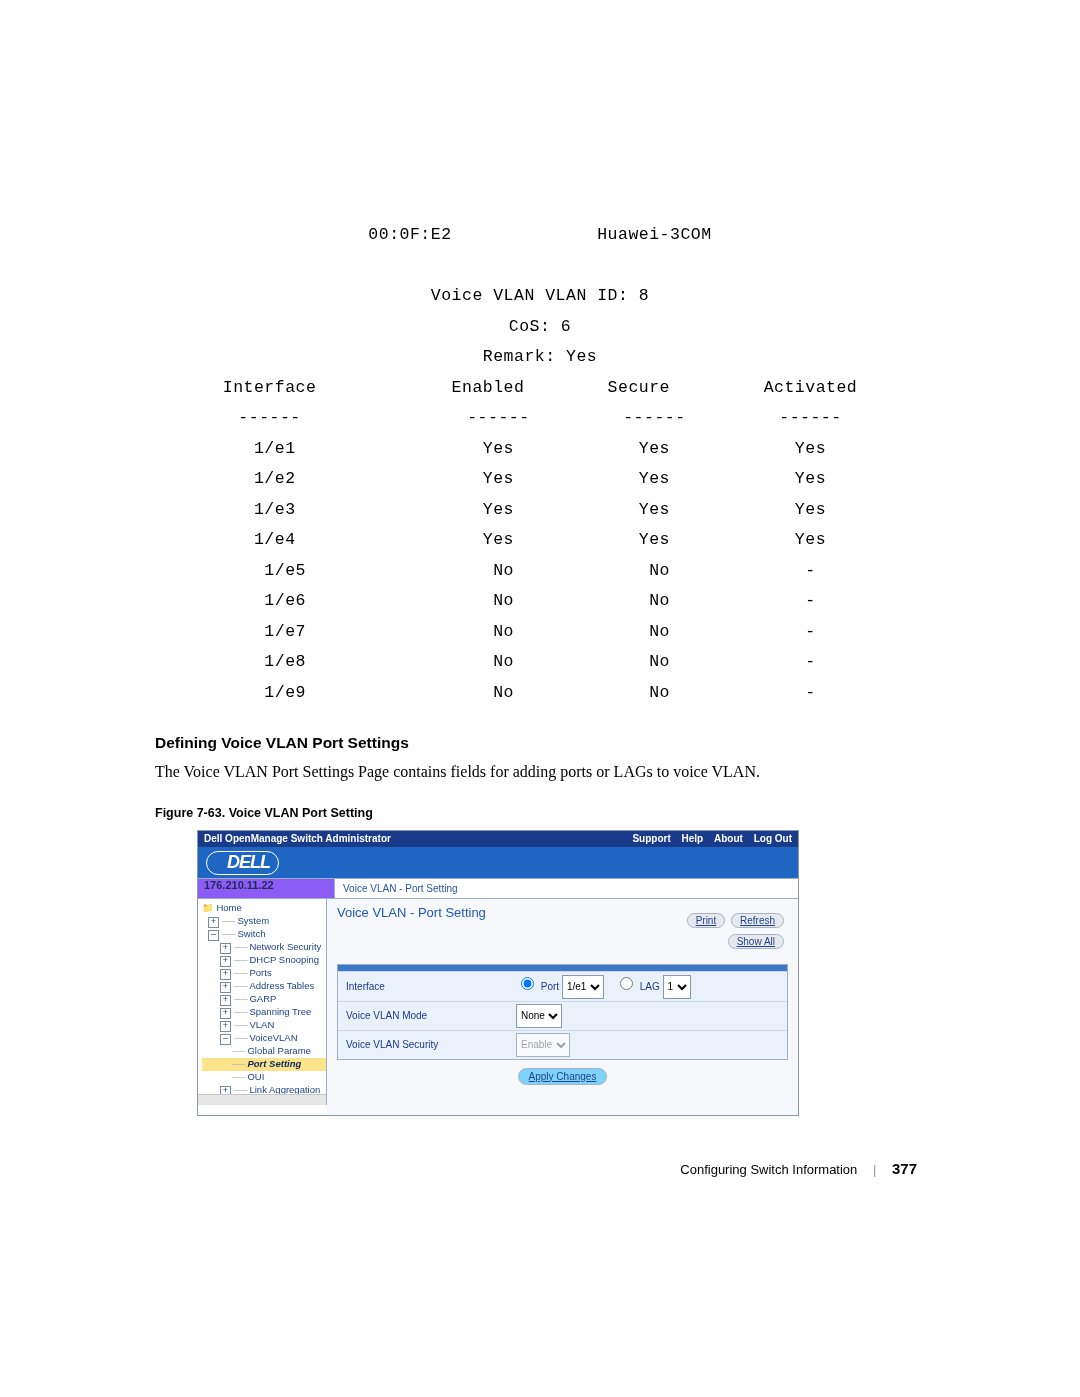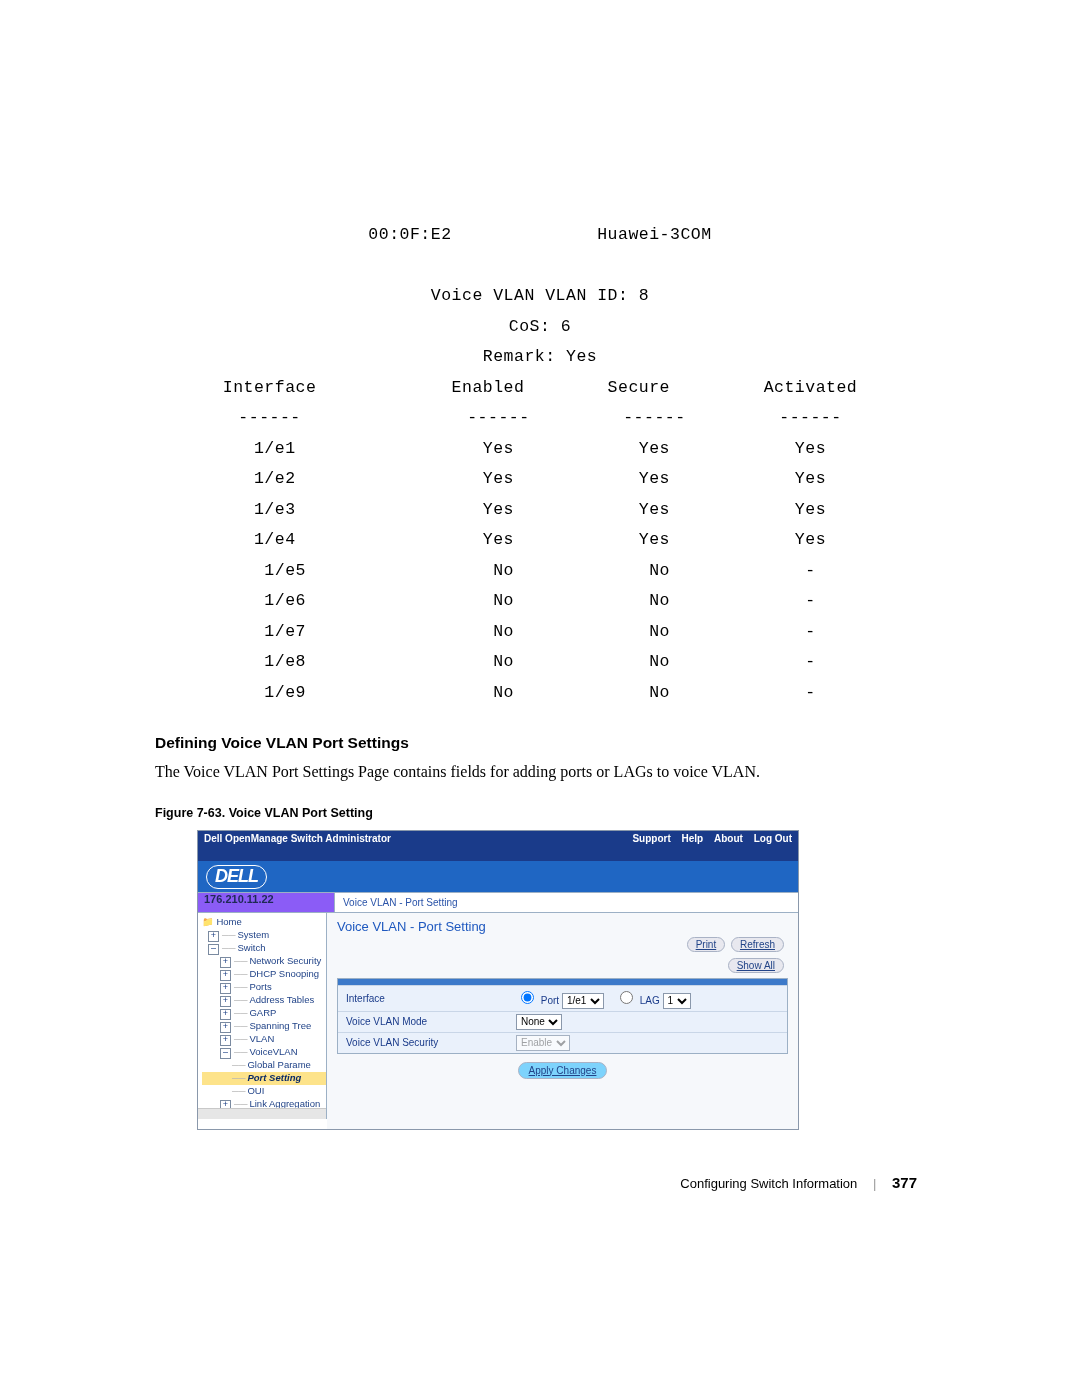--- a/index.html
+++ b/index.html
@@ -49,21 +49,21 @@
     margin-left: 42px;
     border: 1px solid #8a98ab;
     font-family: Tahoma, Arial, sans-serif;
     font-size: 10px;
     color: #000;
     background: #fff;
   }
   .app-titlebar {
     background: #1a3b8a;
     color: #fff;
-    padding: 2px 6px 17px 6px;
+    padding: 2px 6px 3px 6px;
     font-size: 10px;
     font-weight: bold;
     display: flex;
     justify-content: space-between;
     align-items: center;
   }
   .app-titlebar .links span {
     margin-left: 8px;
     font-weight: bold;
   }
@@ -74,21 +74,21 @@
   .dell-logo {
     font-family: Arial, sans-serif;
     font-weight: 900;
     font-style: italic;
     color: #fff;
     font-size: 18px;
     letter-spacing: -1px;
     display: inline-block;
     border: 1.6px solid #fff;
     border-radius: 12px;
-    padding: 0 8px 1px 8px;
+    padding: 0 8px 1px 20px;
   }
   .two-col {
     display: flex;
     border-top: 1px solid #9cb0c5;
   }
   .ip-cell {
     width: 124px;
     background: #8b5cf6;
     border-right: 1px solid #9cb0c5;
     border-bottom: 1px solid #9cb0c5;
@@ -156,21 +156,21 @@
     min-height: 200px;
   }
   .content-title {
     color: #1e58bf;
     font-size: 13px;
     font-weight: normal;
     margin-bottom: 4px;
   }
   .right-buttons {
     position: absolute;
-    top: 24px; right: 14px;
+    top: 14px; right: 14px;
     text-align: right;
     font-size: 10px;
     color: #224488;
   }
   .pill {
     display: inline-block;
     background: #e8e8ef;
     border: 1px solid #a9b2c5;
     border-radius: 9px;
     padding: 1px 8px;
@@ -194,21 +194,21 @@
     padding: 2px 8px;
     font-size: 10px;
     color: #1a3b8a;
     background: #eaf1fb;
   }
   .form-row .lbl { width: 170px; }
   .form-row .ctrls { flex: 1; }
   .radio { margin-right: 4px; }
   select.tiny {
     font-size: 10px;
-    height: 16px;
+    height: 24px;
     border: 1px solid #8a98ab;
     background: #fff;
   }
   .apply-wrap {
     text-align: center;
     padding: 8px 0 2px 0;
   }
   .apply-btn {
     display: inline-block;
     background: #7dd3fc;

